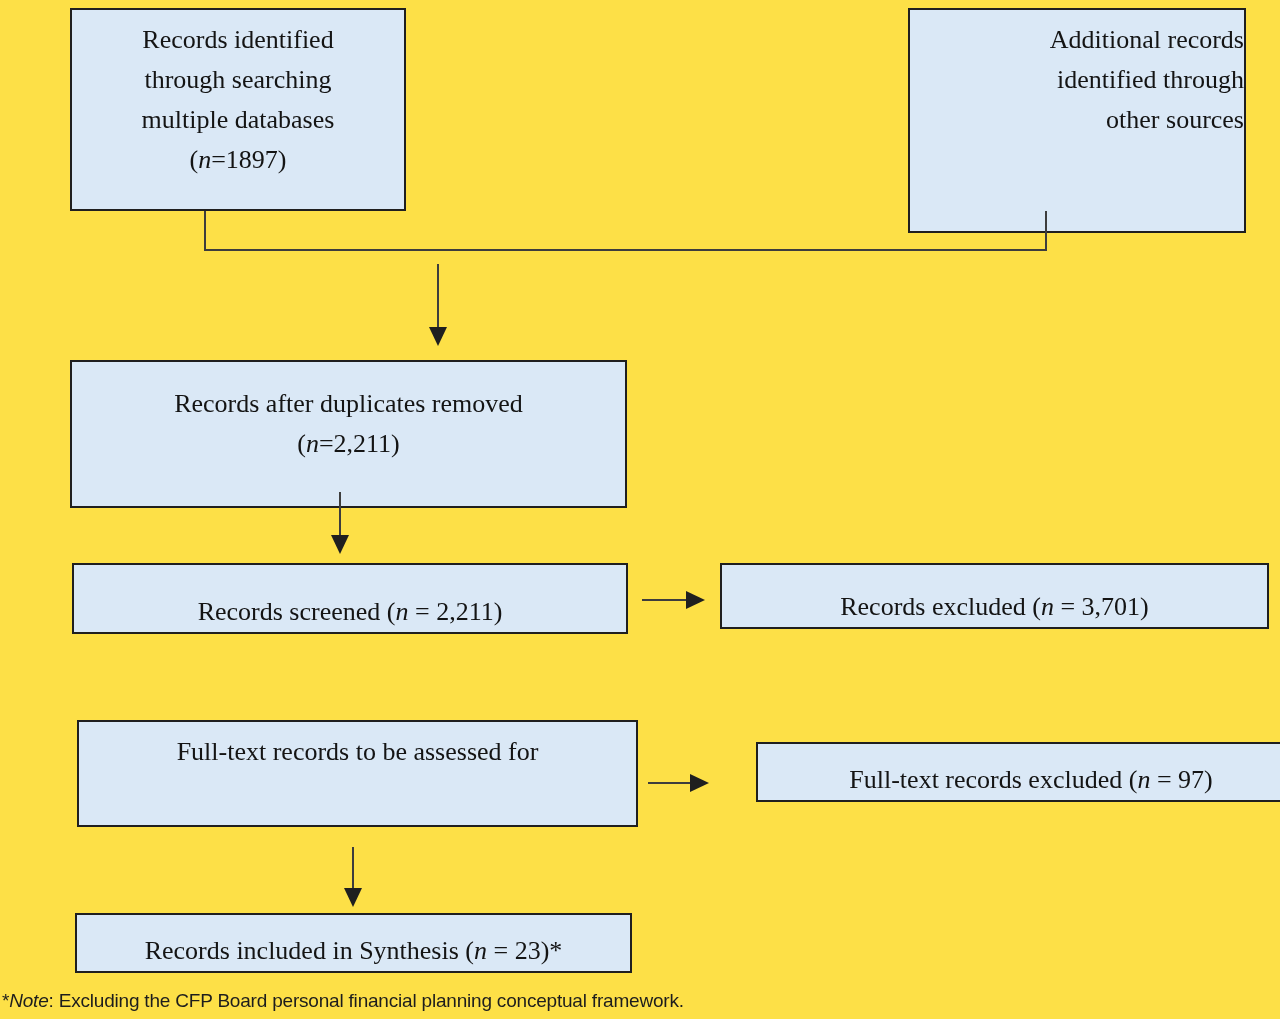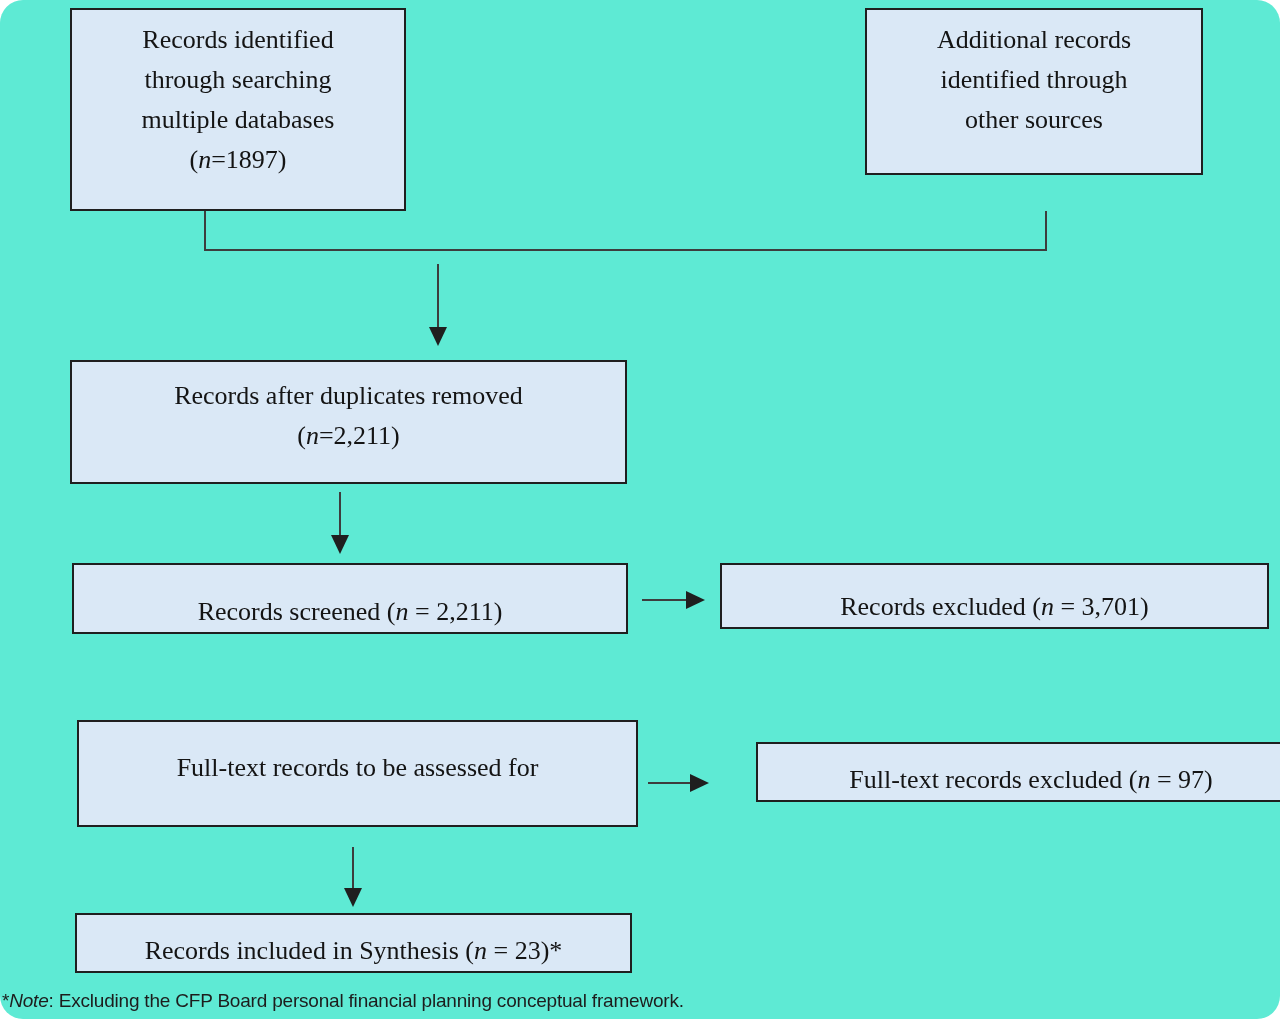--- a/index.html
+++ b/index.html
@@ -1,43 +1,42 @@
 <!DOCTYPE html>
 <html><head>
 <meta charset="utf-8">
 <style>
   html, body { margin: 0; padding: 0; background: #ffffff; }
   .canvas {
     position: relative;
     width: 1280px;
     height: 1019px;
-    background: #5eead4;
+    background: #fde047;
     font-family: "Liberation Serif", serif;
     overflow: hidden;
-    border-radius: 23px;
   }
   .box {
     position: absolute;
     background: #dae8f6;
     border: 2px solid #1f1f1f;
     box-sizing: border-box;
     color: #141414;
     text-align: center;
     font-size: 26px;
   }
   .box .tline { line-height: 40px; white-space: nowrap; }
   .vcenter { display: flex; flex-direction: column; justify-content: flex-end; }
 
   
   #box-db        { left: 70px;  top: 8px;   width: 336px; height: 203px; padding-top: 10px; }
-  #box-other     { left: 865px; top: 8px;   width: 338px; height: 167px; padding-top: 10px; }
-  #box-dup       { left: 70px;  top: 360px; width: 557px; height: 124px; padding-top: 14px; }
+  #box-other     { left: 908px; top: 8px;   width: 338px; height: 225px; padding-top: 10px; text-align: right; }
+  #box-dup       { left: 70px;  top: 360px; width: 557px; height: 148px; padding-top: 22px; }
   #box-screened  { left: 72px;  top: 563px; width: 556px; height: 71px;  }
   #box-excluded  { left: 720px; top: 563px; width: 549px; height: 66px;  }
-  #box-fulltext  { left: 77px;  top: 720px; width: 561px; height: 107px; padding-top: 26px; }
+  #box-fulltext  { left: 77px;  top: 720px; width: 561px; height: 107px; padding-top: 10px; }
   #box-ftexcl    { left: 756px; top: 742px; width: 550px; height: 60px;  }
   #box-included  { left: 75px;  top: 913px; width: 557px; height: 60px;  }
 
   
   .vline { position: absolute; width: 2px;  background: #3d3d3d; }
   .hline { position: absolute; height: 2px; background: #3d3d3d; }
   .arrow-down {
     position: absolute; width: 0; height: 0;
     border-left: 9px solid transparent;
     border-right: 9px solid transparent;

